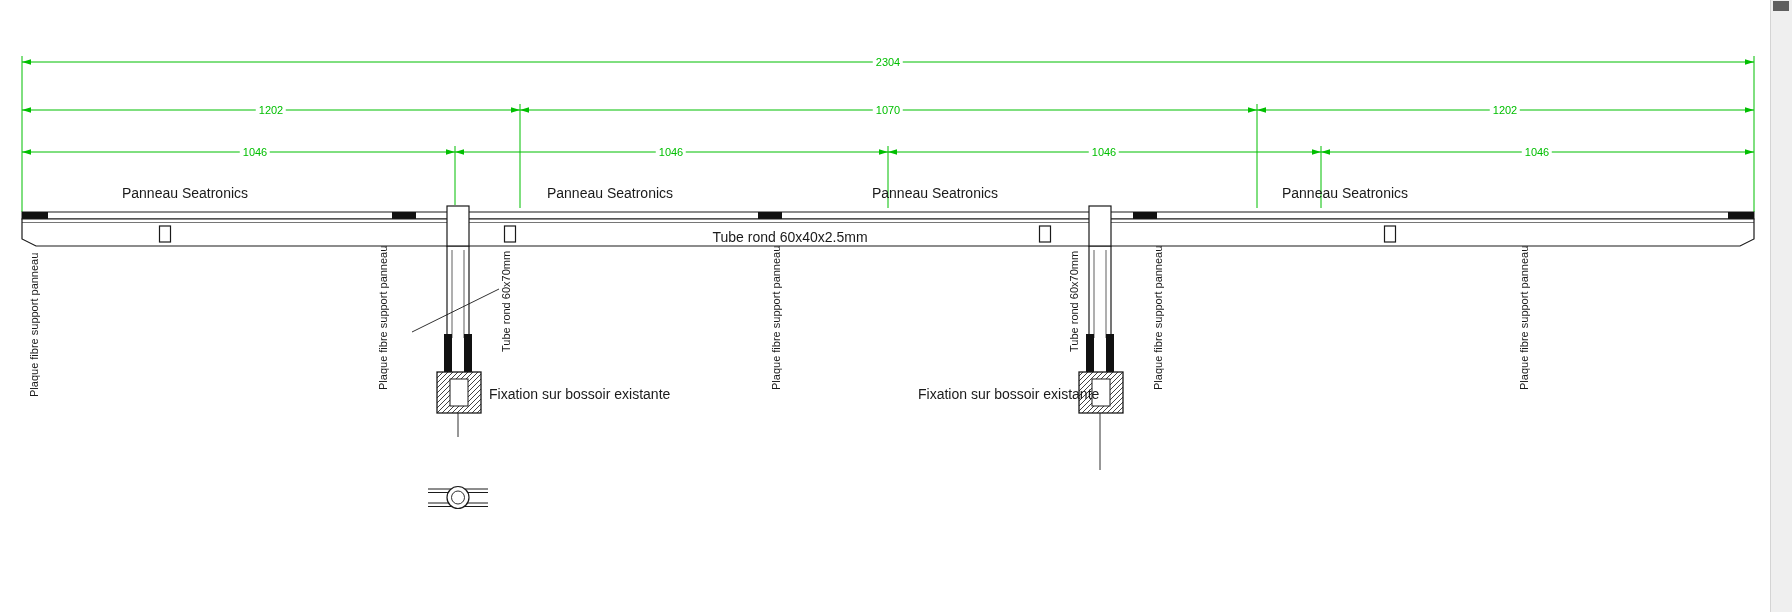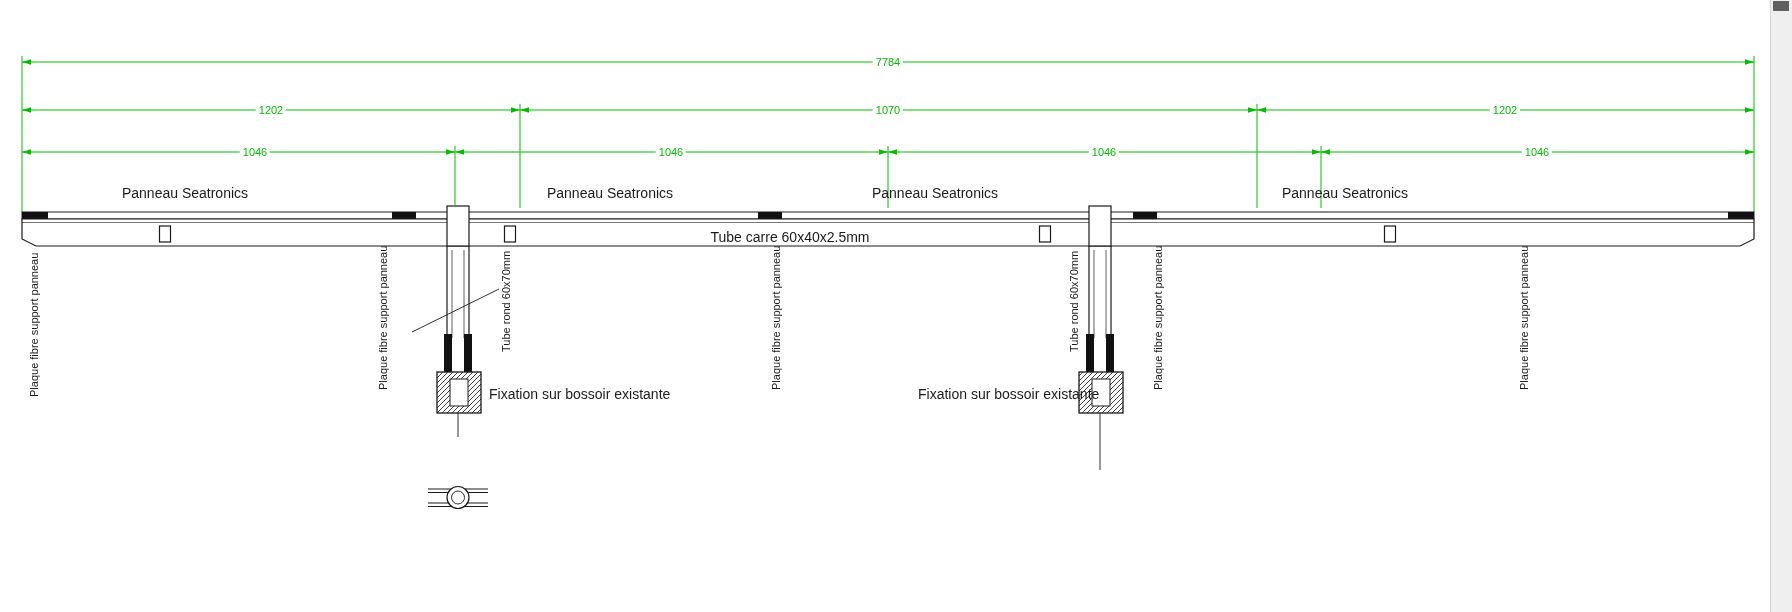--- a/index.html
+++ b/index.html
@@ -126,35 +126,35 @@
       <line x1="1094" y1="250" x2="1094" y2="338" stroke-width="0.7"></line>
       <line x1="1106" y1="250" x2="1106" y2="338" stroke-width="0.7"></line>
       <rect x="1086" y="334" width="8" height="38" fill="#111" stroke="none"></rect>
       <rect x="1106" y="334" width="8" height="38" fill="#111" stroke="none"></rect>
       <rect x="1079" y="372" width="44" height="41" fill="url(#h)" stroke-width="1.3"></rect>
       <rect x="1092" y="379" width="18" height="27" fill="#ffffff" stroke-width="1"></rect>
       <line x1="1100" y1="413" x2="1100" y2="470" stroke-width="0.9"></line>
     </g>
   </svg>
 
-  <div class="lbl dim center" style="left:888px;top:62px;">7784</div>
+  <div class="lbl dim center" style="left:888px;top:62px;">2304</div>
   <div class="lbl dim center" style="left:271px;top:110px;">1202</div>
   <div class="lbl dim center" style="left:888px;top:110px;">1070</div>
   <div class="lbl dim center" style="left:1505px;top:110px;">1202</div>
   <div class="lbl dim center" style="left:255px;top:152px;">1046</div>
   <div class="lbl dim center" style="left:671px;top:152px;">1046</div>
   <div class="lbl dim center" style="left:1104px;top:152px;">1046</div>
   <div class="lbl dim center" style="left:1537px;top:152px;">1046</div>
 
   <div class="lbl center" style="left:185px;top:193px;">Panneau Seatronics</div>
   <div class="lbl center" style="left:610px;top:193px;">Panneau Seatronics</div>
   <div class="lbl center" style="left:935px;top:193px;">Panneau Seatronics</div>
   <div class="lbl center" style="left:1345px;top:193px;">Panneau Seatronics</div>
 
-  <div class="lbl center onwhite" style="left:790px;top:237px;">Tube carre 60x40x2.5mm</div>
+  <div class="lbl center onwhite" style="left:790px;top:237px;">Tube rond 60x40x2.5mm</div>
 
   <div class="lbl" style="left:489px;top:388px;">Fixation sur bossoir existante</div>
   <div class="lbl" style="left:918px;top:388px;">Fixation sur bossoir existante</div>
 
   <div class="vlbl" style="left:28px;top:397px;">Plaque fibre support panneau</div>
   <div class="vlbl" style="left:377px;top:390px;">Plaque fibre support panneau</div>
   <div class="vlbl" style="left:500px;top:352px;">Tube rond 60x70mm</div>
   <div class="vlbl" style="left:770px;top:390px;">Plaque fibre support panneau</div>
   <div class="vlbl" style="left:1068px;top:352px;">Tube rond 60x70mm</div>
   <div class="vlbl" style="left:1152px;top:390px;">Plaque fibre support panneau</div>

